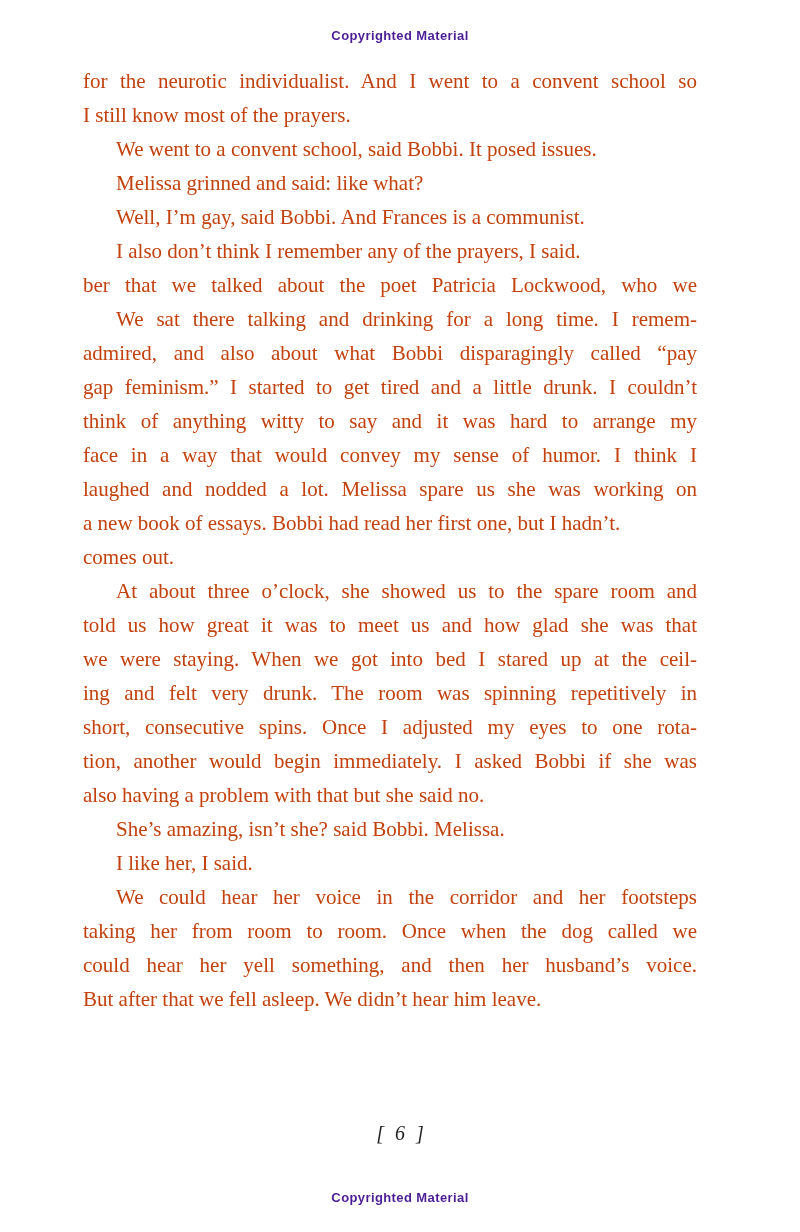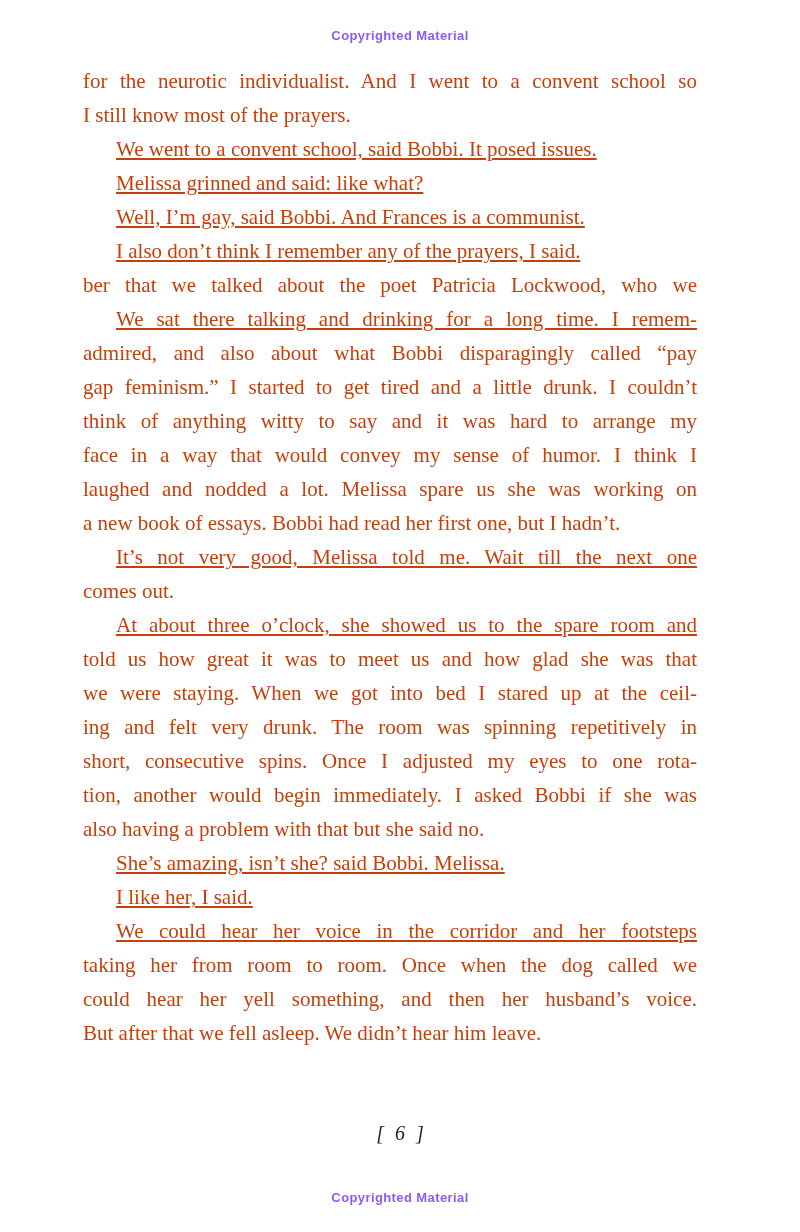--- a/index.html
+++ b/index.html
@@ -17,41 +17,41 @@
   }
   .notice {
     position: absolute;
     left: 0;
     width: 100%;
     text-align: center;
     font-family: "Liberation Sans", "DejaVu Sans", sans-serif;
     font-weight: bold;
     font-size: 13px;
     letter-spacing: 0.4px;
-    color: #8b5cf6;
+    color: #4c1d95;
   }
   .notice.top { top: 28px; }
   .notice.bottom { top: 1190px; }
   .text-block {
     position: absolute;
     left: 83px;
     top: 64px;
     width: 614px;
     color: #c2410c;
     font-size: 21px;
     line-height: 34px;
   }
   .paragraph { margin: 0; }
   .line {
     text-align: justify;
     text-align-last: justify;
     white-space: normal;
   }
   .line.last { text-align-last: left; }
-  .line.first { text-indent: 33px; text-decoration: underline; }
+  .line.first { text-indent: 33px; }
   .page-number {
     position: absolute;
     left: 0;
     top: 1122px;
     width: 100%;
     text-align: center;
     font-style: italic;
     font-size: 20px;
     color: #222222;
     word-spacing: 6px;
@@ -85,21 +85,20 @@
         <div class="line">ber that we talked about the poet Patricia Lockwood, who we</div>
         <div class="line first">We sat there talking and drinking for a long time. I remem-</div>
         <div class="line">admired, and also about what Bobbi disparagingly called “pay</div>
         <div class="line">gap feminism.” I started to get tired and a little drunk. I couldn’t</div>
         <div class="line">think of anything witty to say and it was hard to arrange my</div>
         <div class="line">face in a way that would convey my sense of humor. I think I</div>
         <div class="line">laughed and nodded a lot. Melissa spare us she was working on</div>
         <div class="line last">a new book of essays. Bobbi had read her first one, but I hadn’t.</div>
       </div>
       <div class="paragraph">
-        <div class="line first">It’s not very good, Melissa told me. Wait till the next one</div>
         <div class="line last">comes out.</div>
       </div>
       <div class="paragraph">
         <div class="line first">At about three o’clock, she showed us to the spare room and</div>
         <div class="line">told us how great it was to meet us and how glad she was that</div>
         <div class="line">we were staying. When we got into bed I stared up at the ceil-</div>
         <div class="line">ing and felt very drunk. The room was spinning repetitively in</div>
         <div class="line">short, consecutive spins. Once I adjusted my eyes to one rota-</div>
         <div class="line">tion, another would begin immediately. I asked Bobbi if she was</div>
         <div class="line last">also having a problem with that but she said no.</div>

